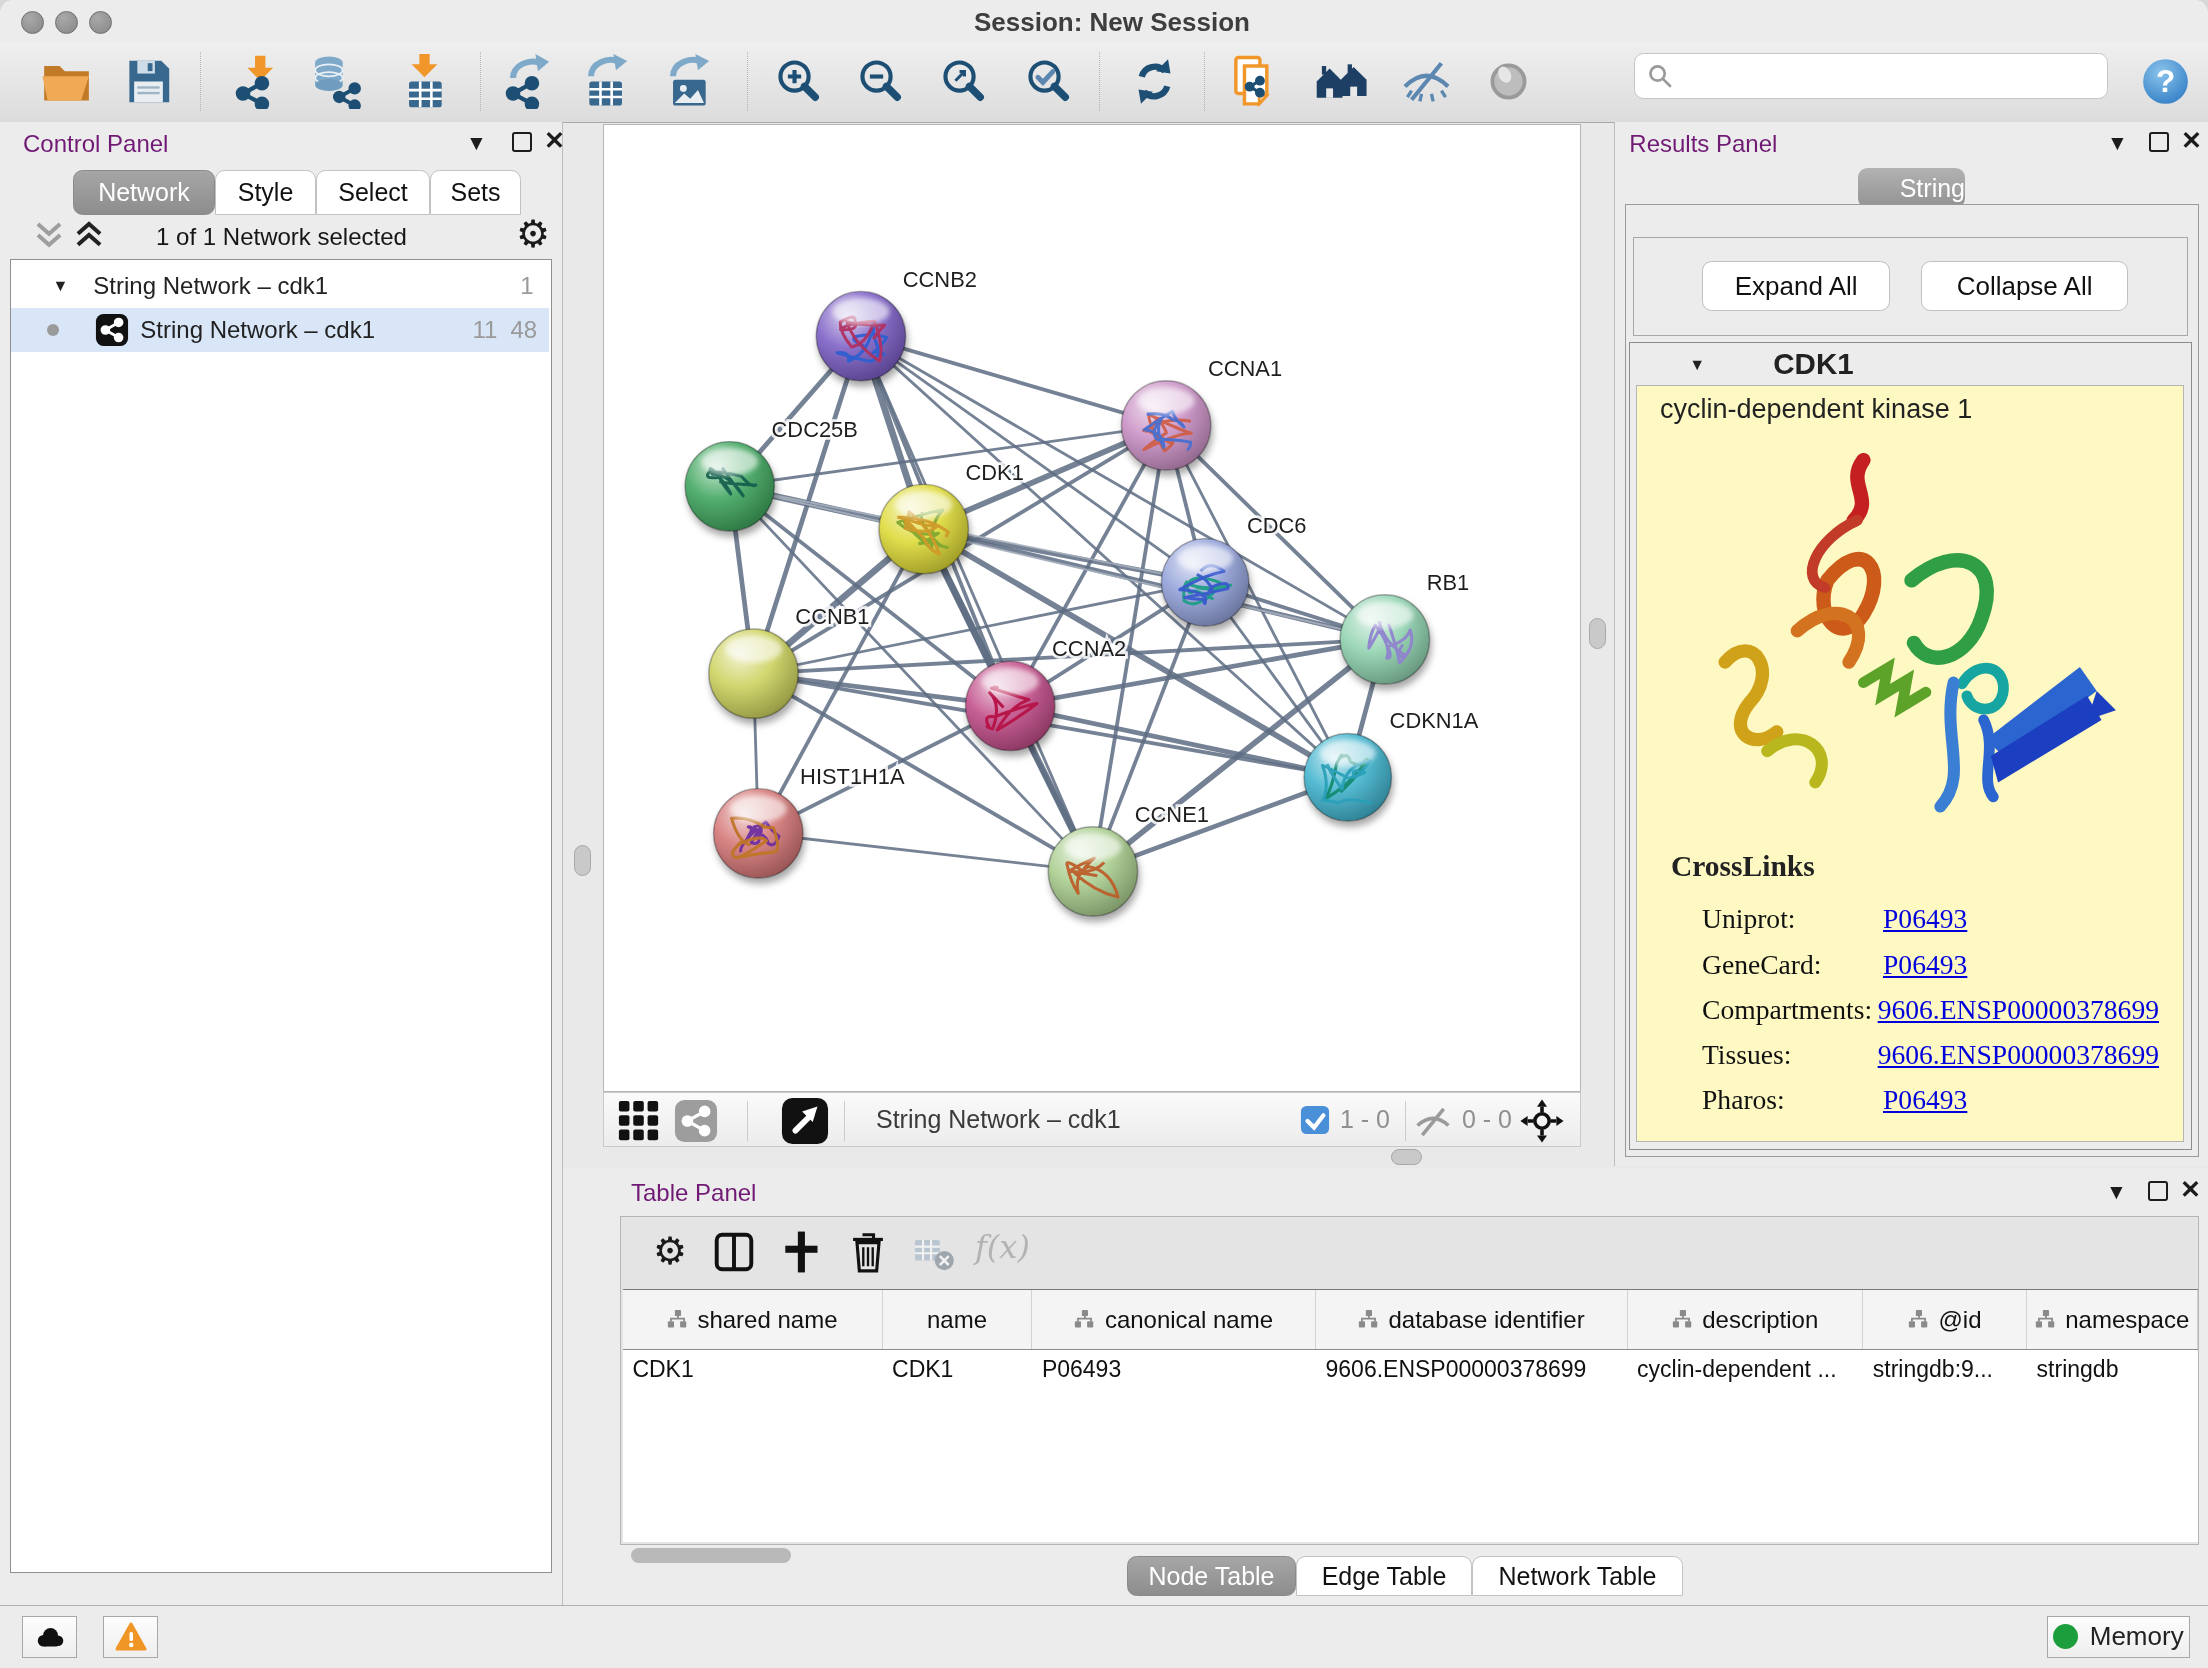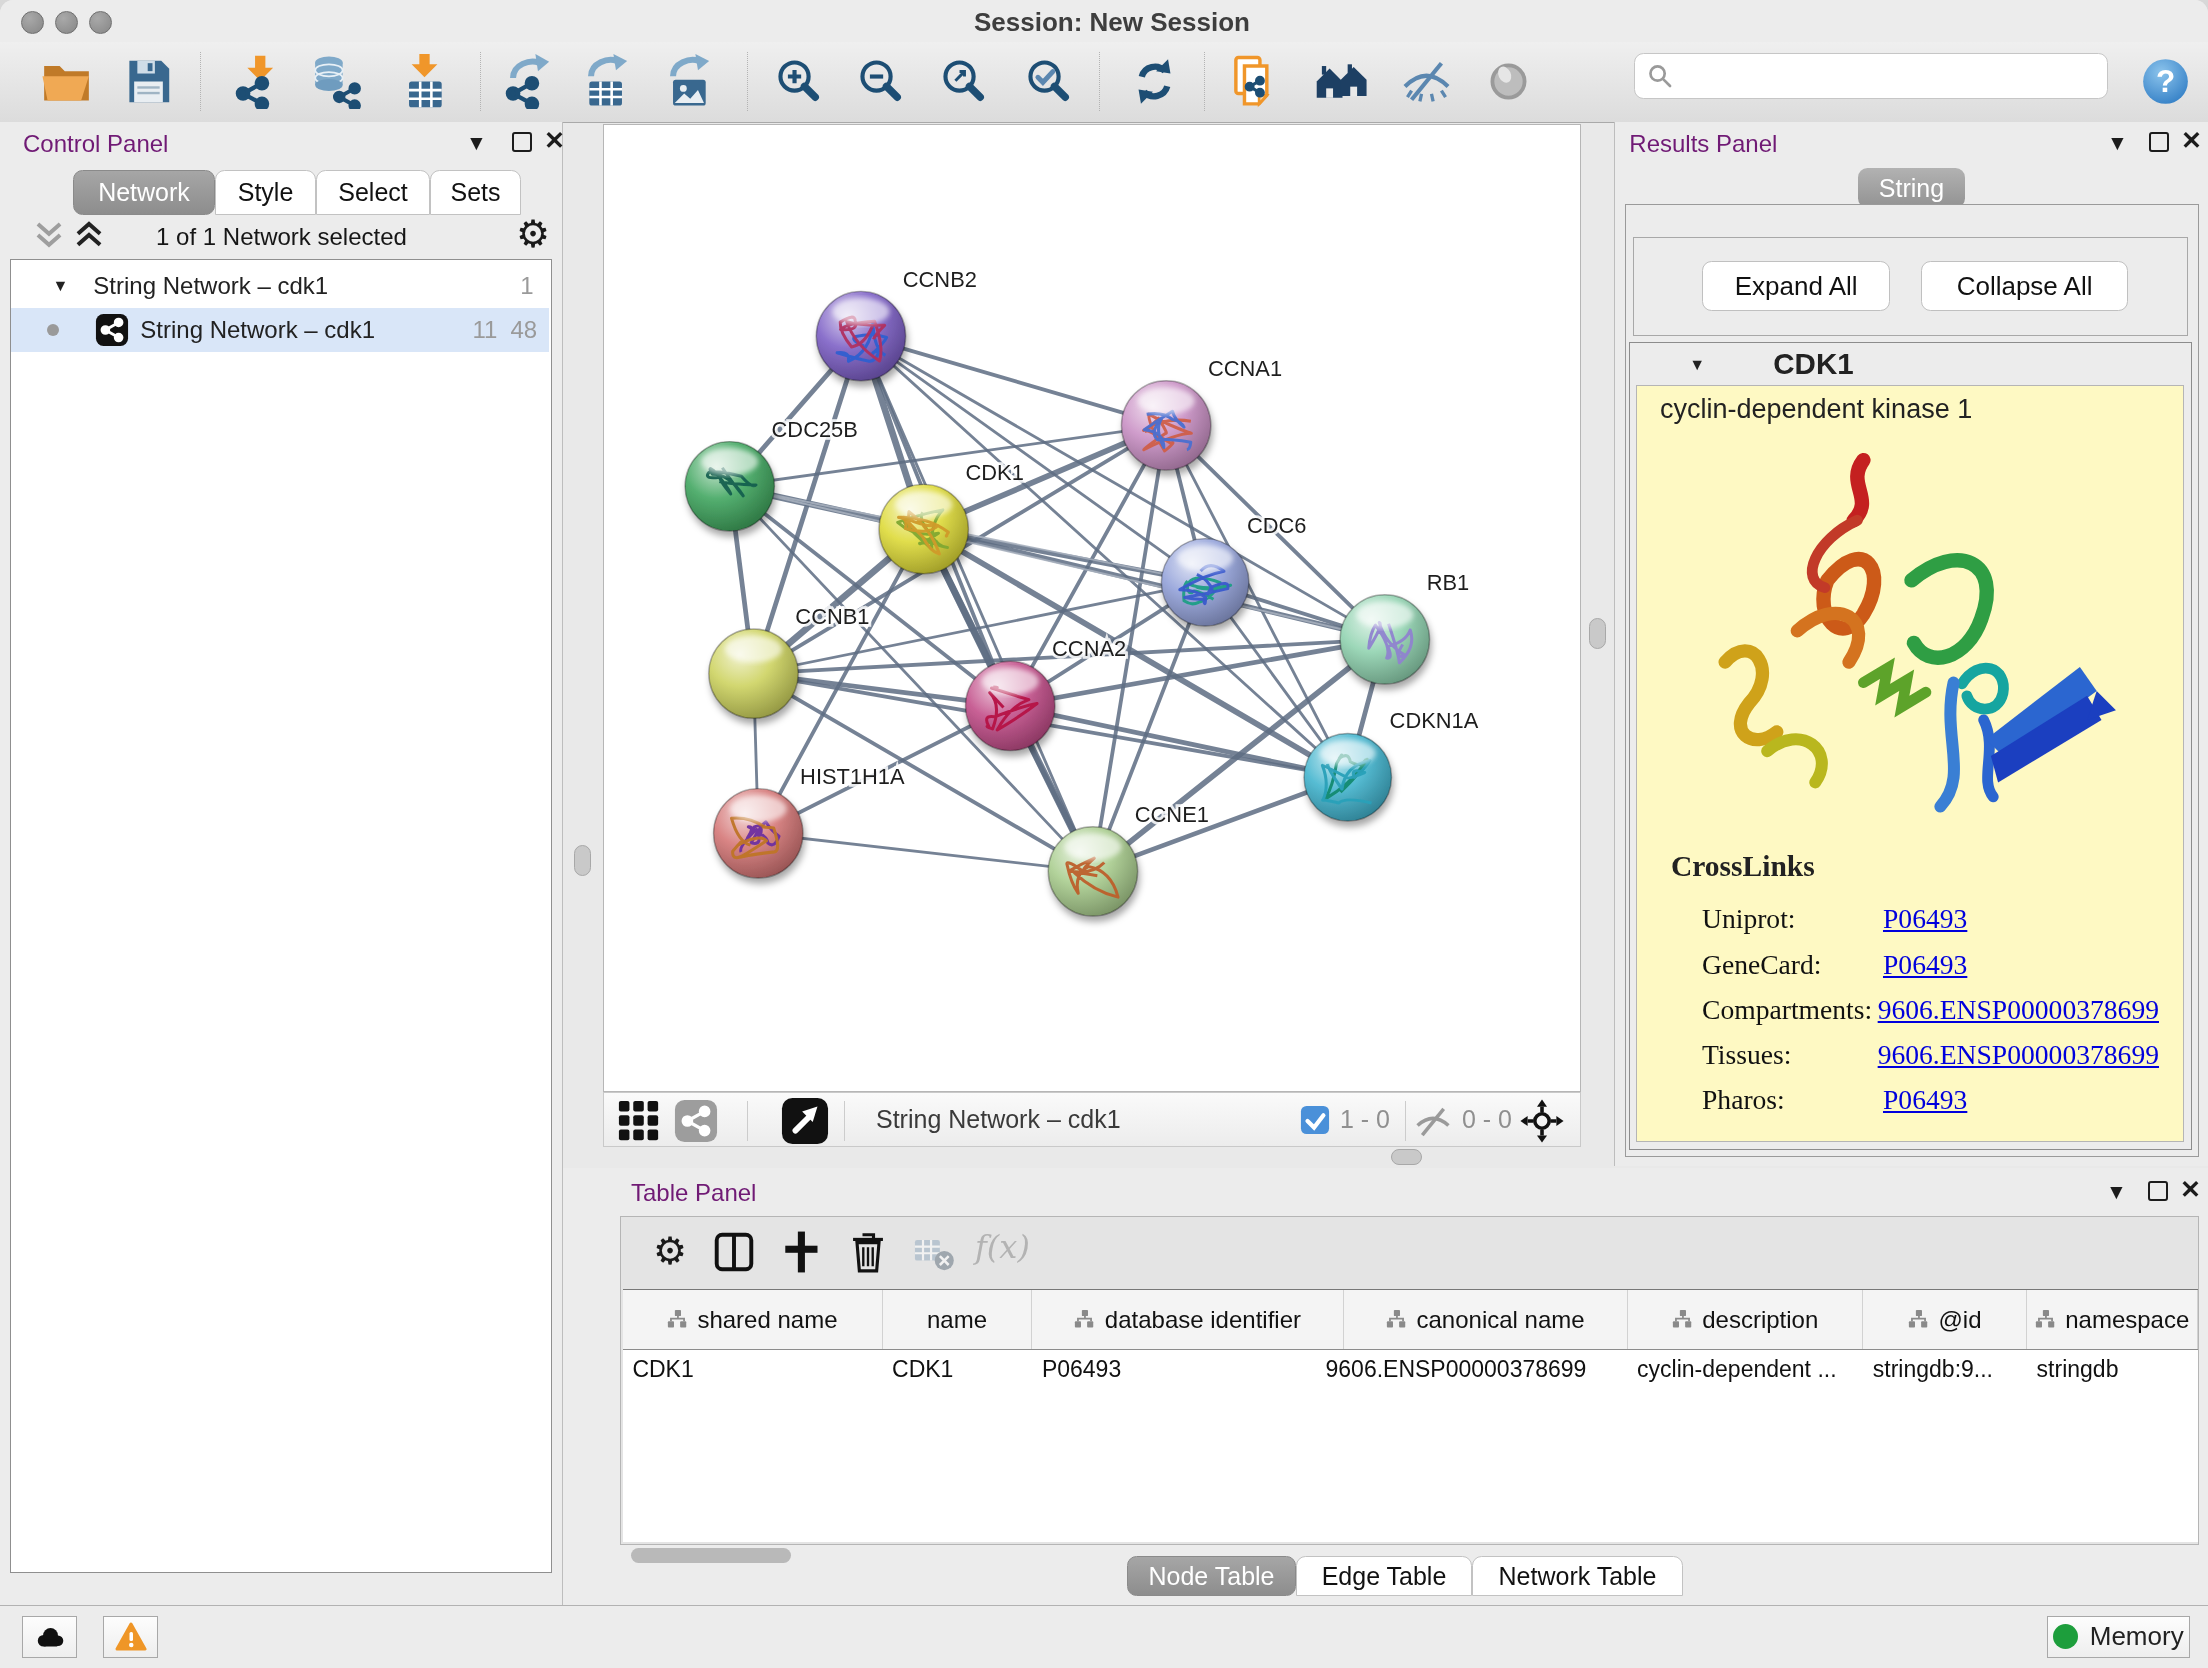--- a/index.html
+++ b/index.html
@@ -572,21 +572,21 @@
   </div>
 
   <div class="rpanel">
     <div style="position:absolute;left:14.3px;top:7.6px" class="panel-title">Results Panel</div>
     <span class="pi" style="position:absolute;left:492px;top:9.5px">▼</span>
     <span class="pi-box" style="position:absolute;left:534px;top:9.5px"></span>
     <span class="pi" style="position:absolute;left:566px;top:7.6px;font-weight:bold;font-size:25px">✕</span>
 
     <div style="position:absolute;left:243px;top:46px;width:107px;height:40px;border-radius:9.5px;
                 background:linear-gradient(#b2b2b2,#929292);color:#fff;font-size:25px;display:flex;
-                align-items:center;justify-content:center">
+                align-items:center;justify-content:flex-end">
       <span>String</span>
       </div>
 
     <div class="rbox">
       <div style="position:absolute;left:7.6px;top:32px;width:555px;height:99px;border:1.9px solid #a8a8a8;box-sizing:border-box">
         <div class="btn" style="position:absolute;left:68px;top:23px;width:186px;height:48px">
           <span>Expand All</span>
           </div>
         <div class="btn" style="position:absolute;left:287px;top:23px;width:205px;height:48px">
           <span>Collapse All</span>
@@ -686,41 +686,41 @@
                 <rect x="1" y="14" width="7" height="7" rx="1"></rect>
                 <rect x="15" y="14" width="7" height="7" rx="1"></rect>
               </g>
               <path d="M12.5 8v4M4.5 14v-3h15v3" stroke="#8a8a8a" stroke-width="2" fill="none"></path>
             </svg>
             <span>shared name</span>
           </div>
           <div class="th" style="width: 150px;">
             <span>name</span>
           </div>
+          <div class="th" style="width: 284px;">
+            <svg width="21" height="21" viewBox="0 0 24 24">
+              <g fill="#8a8a8a">
+                <rect x="9" y="1" width="7" height="7" rx="1"></rect>
+                <rect x="1" y="14" width="7" height="7" rx="1"></rect>
+                <rect x="15" y="14" width="7" height="7" rx="1"></rect>
+              </g>
+              <path d="M12.5 8v4M4.5 14v-3h15v3" stroke="#8a8a8a" stroke-width="2" fill="none"></path>
+            </svg>
+            <span>canonical name</span>
+          </div>
           <div class="th" style="width: 312px;">
             <svg width="21" height="21" viewBox="0 0 24 24">
               <g fill="#8a8a8a">
                 <rect x="9" y="1" width="7" height="7" rx="1"></rect>
                 <rect x="1" y="14" width="7" height="7" rx="1"></rect>
                 <rect x="15" y="14" width="7" height="7" rx="1"></rect>
               </g>
               <path d="M12.5 8v4M4.5 14v-3h15v3" stroke="#8a8a8a" stroke-width="2" fill="none"></path>
             </svg>
             <span>database identifier</span>
-          </div>
-          <div class="th" style="width: 284px;">
-            <svg width="21" height="21" viewBox="0 0 24 24">
-              <g fill="#8a8a8a">
-                <rect x="9" y="1" width="7" height="7" rx="1"></rect>
-                <rect x="1" y="14" width="7" height="7" rx="1"></rect>
-                <rect x="15" y="14" width="7" height="7" rx="1"></rect>
-              </g>
-              <path d="M12.5 8v4M4.5 14v-3h15v3" stroke="#8a8a8a" stroke-width="2" fill="none"></path>
-            </svg>
-            <span>canonical name</span>
           </div>
           <div class="th" style="width: 236px;">
             <svg width="21" height="21" viewBox="0 0 24 24">
               <g fill="#8a8a8a">
                 <rect x="9" y="1" width="7" height="7" rx="1"></rect>
                 <rect x="1" y="14" width="7" height="7" rx="1"></rect>
                 <rect x="15" y="14" width="7" height="7" rx="1"></rect>
               </g>
               <path d="M12.5 8v4M4.5 14v-3h15v3" stroke="#8a8a8a" stroke-width="2" fill="none"></path>
             </svg>

